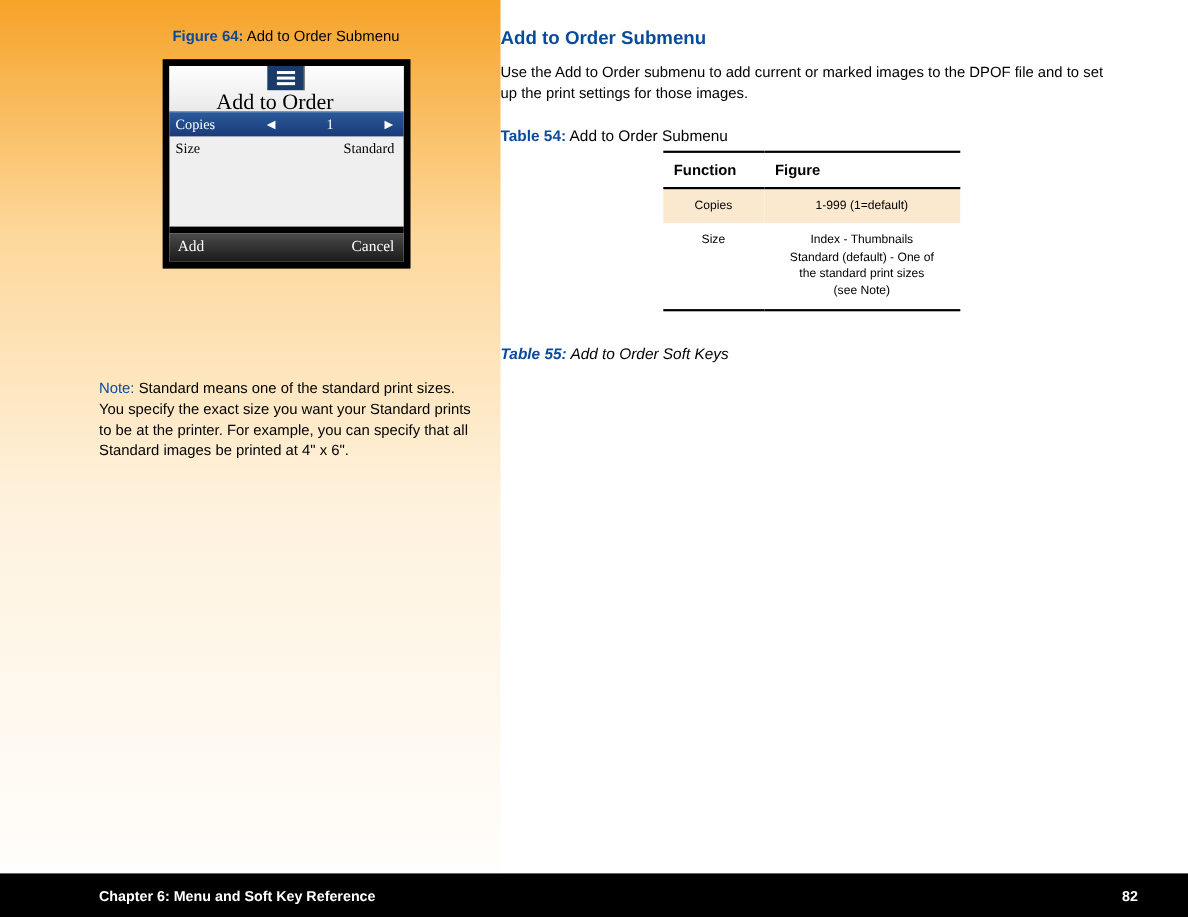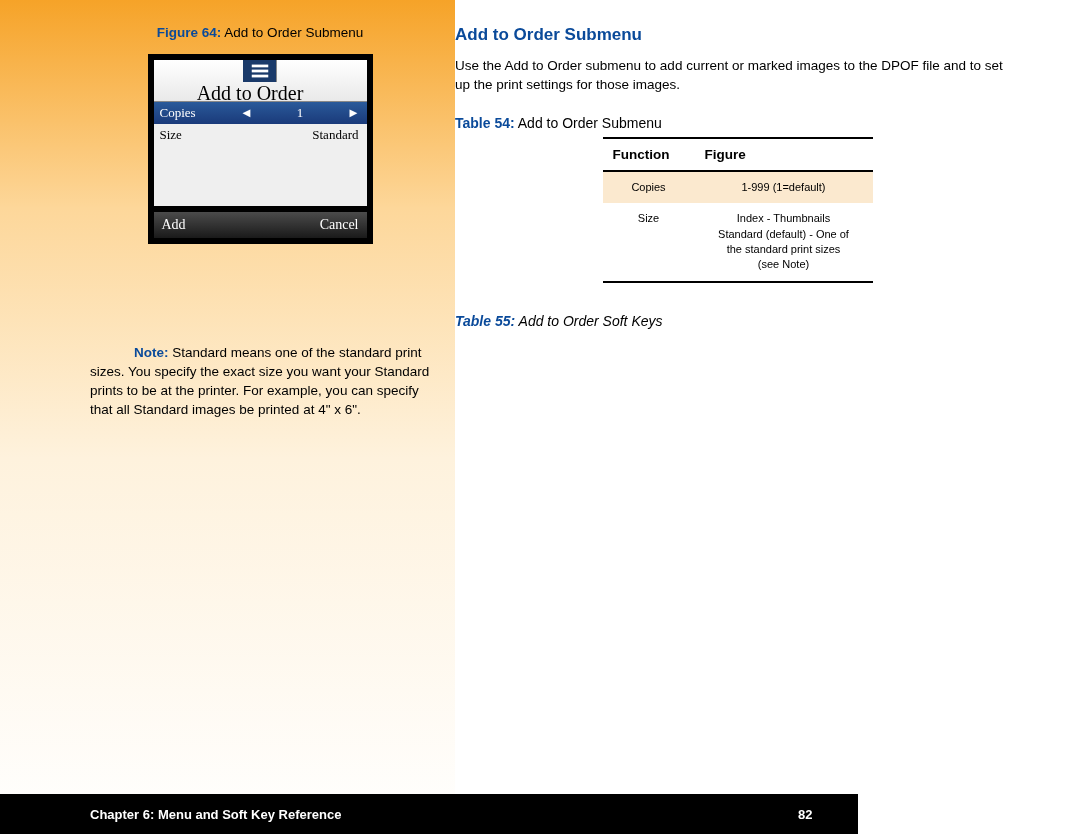--- a/index.html
+++ b/index.html
@@ -119,22 +119,21 @@
     height: 6px;
     background: #000;
   }
   .note-block {
     margin-top: 100px;
     font-size: 13.5px;
     line-height: 1.4;
   }
   .note-block .note-label {
     color: #0a4a9a;
-    font-weight: 700;
-    margin-left: 44px;
+    font-weight: 400;
   }
   .section-heading {
     color: #0a4a9a;
     font-size: 17px;
     font-weight: 700;
     margin-bottom: 12px;
   }
   .body-para {
     font-size: 13.5px;
     line-height: 1.4;
@@ -173,21 +172,21 @@
   }
   .data-table tbody tr:nth-child(odd) td { background: #fbe9cf; }
   .data-table tbody tr:nth-child(even) td { background: #ffffff; }
   .table55 { width: 270px; }
   .table55 td { text-align: left; padding: 10px 8px; }
   .table55 td:first-child { text-align:center; width:70px; }
   .footer {
     position: absolute;
     bottom: 0;
     left: 0;
-    width: 858px;
+    width: 1080px;
     height: 40px;
     background: #000;
     color: #fff;
     display: flex;
     align-items: center;
     font-size: 13px;
   }
   .footer .f-left { padding-left: 90px; flex:1; font-weight:700; }
   .footer .f-center { width: 60px; text-align:left; font-weight:700; }
   .footer .f-right { flex:1; text-align:right; padding-right: 55px; font-weight:700; }

